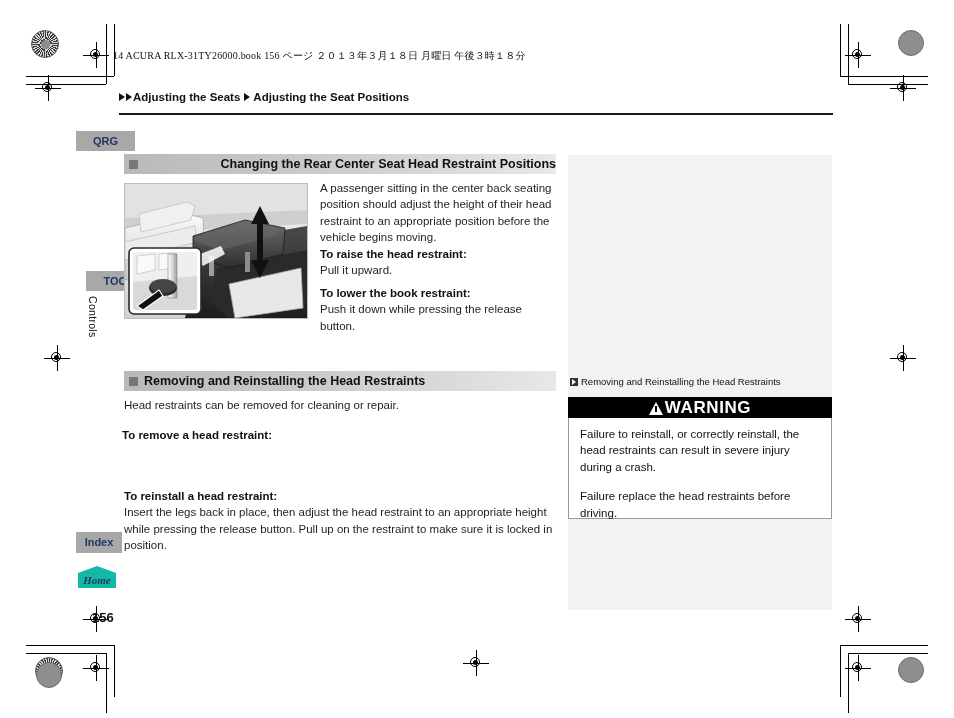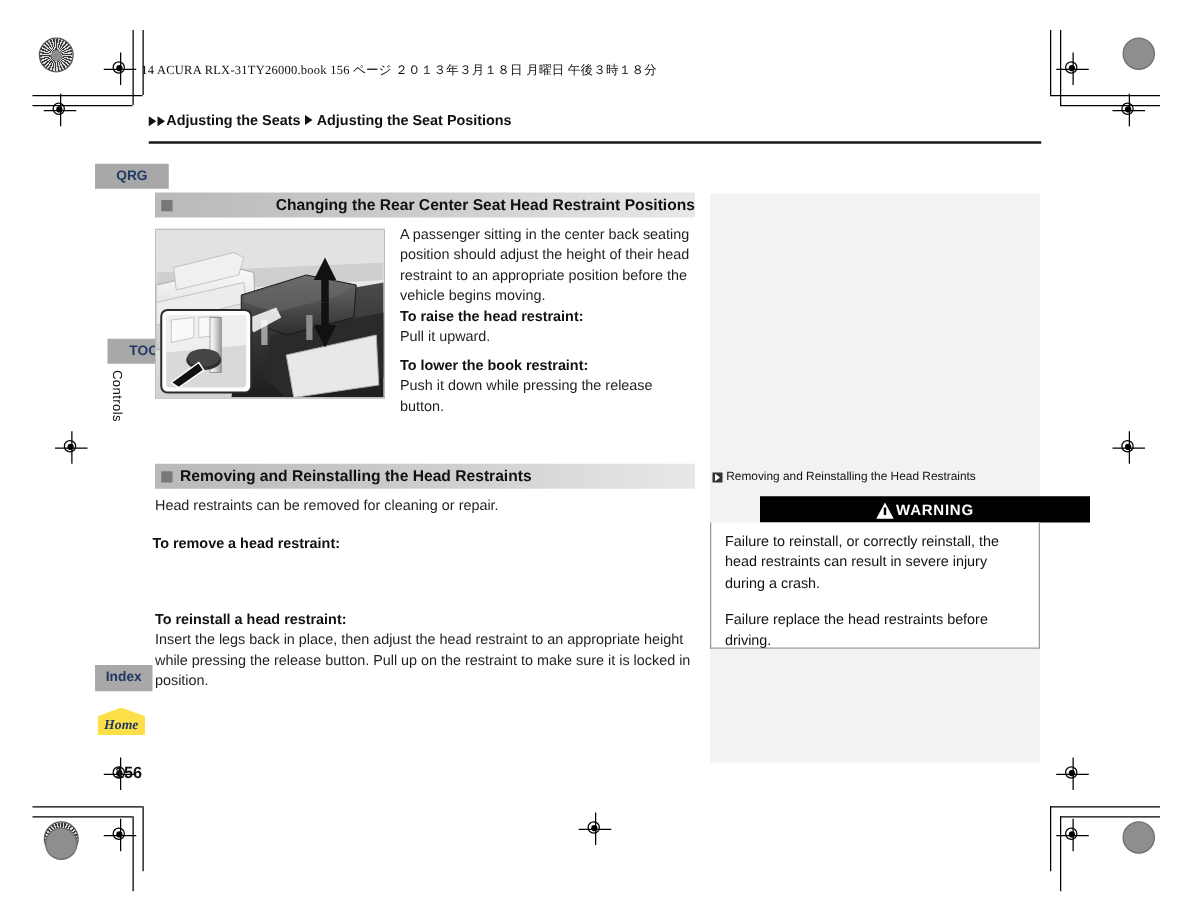--- a/index.html
+++ b/index.html
@@ -130,21 +130,21 @@
     line-height: 20px;
   }
   #tab-qrg  { left: 76px; top: 131px; width: 59px; height: 20px; }
   #tab-toc  { left: 86px; top: 271px; width: 58px; height: 20px; }
   #tab-index{ left: 76px; top: 532px; width: 46px; height: 21px; }
 
   .tab-home {
     position: absolute;
     left: 78px; top: 566px;
     width: 38px; height: 22px;
-    background: #fde047;
+    background: #14b8a6;
     clip-path: polygon(0% 32%, 50% 0%, 100% 32%, 100% 100%, 0% 100%);
     color: #1f3864;
     font-family: "Liberation Serif", serif;
     font-style: italic;
     font-weight: bold;
     font-size: 11px;
     text-align: center;
     line-height: 29px;
   }
 
@@ -249,27 +249,26 @@
   }
 
   .warning-bar {
     position: absolute;
     left: 568px;
     top: 397px;
     width: 264px;
     height: 21px;
     background: #000;
     color: #fff;
-    font-size: 12px;
+    font-size: 17px;
     font-weight: bold;
     letter-spacing: .6px;
     display: flex;
     align-items: center;
     justify-content: center;
-    margin-left: 40px;
   }
   .warn-tri {
     display: inline-block;
     width: 0; height: 0;
     border-left: 7px solid transparent;
     border-right: 7px solid transparent;
     border-bottom: 13px solid #fff;
     position: relative;
     margin-right: 2px;
     top: 1px;

